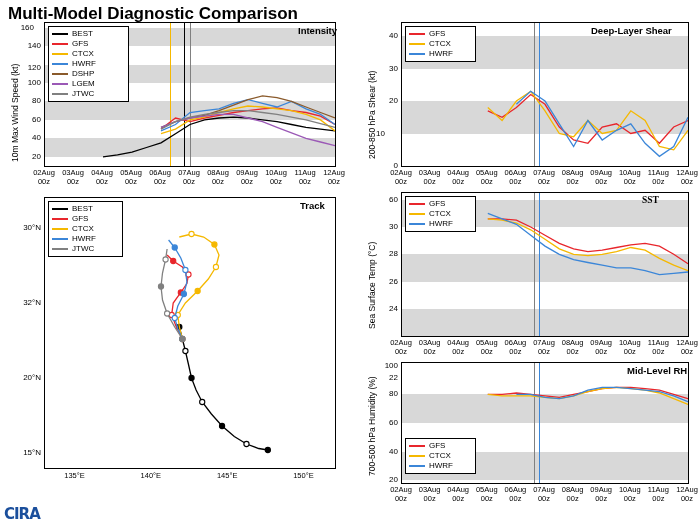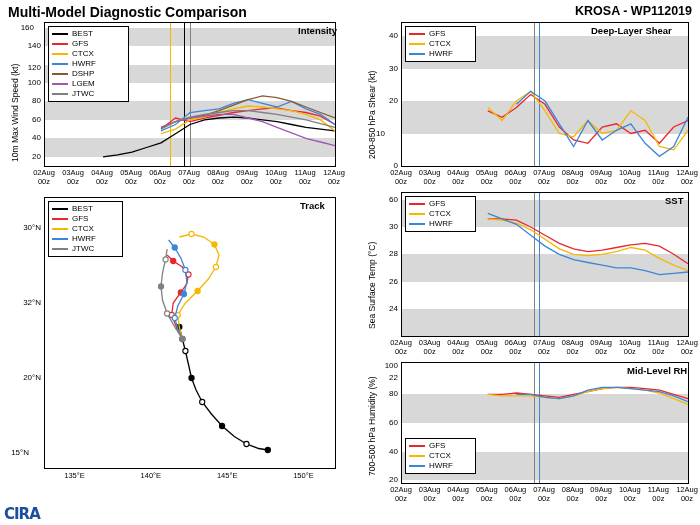--- a/index.html
+++ b/index.html
@@ -1,19 +1,19 @@
 <!DOCTYPE html>
 <html><head>
 <meta charset="utf-8">
 <style>
   html,body{margin:0;padding:0;}
   body{width:700px;height:525px;background:#ffffff;font-family:"Liberation Sans",sans-serif;overflow:hidden;position:relative;}
   .root{position:relative;width:700px;height:525px;}
 
-  .title-left{position:absolute;left:8px;top:4px;font-size:14px;font-weight:bold;color:#000;}
+  .title-left{position:absolute;left:8px;top:4px;font-size:17px;font-weight:bold;color:#000;}
   .title-right{position:absolute;right:8px;top:4px;font-size:12.5px;font-weight:bold;color:#000;}
 
   .panel{position:absolute;box-sizing:border-box;}
   .plotbox{position:absolute;box-sizing:border-box;border:1px solid #000;background:#fff;overflow:hidden;}
   .band{position:absolute;left:0;right:0;background:#d8d8d8;}
   .panel-label{position:absolute;font-size:9.5px;font-weight:bold;color:#000;}
 
   .legend{position:absolute;background:#ffffff;border:1px solid #000;padding:2px 4px 2px 3px;}
   .legend .row{display:flex;align-items:center;height:10px;}
   .legend .sw{width:16px;height:0;border-top:2px solid #000;margin-right:4px;}
@@ -26,21 +26,20 @@
   .vline{position:absolute;top:0;bottom:0;width:1px;}
   .logo{position:absolute;left:4px;bottom:2px;font-size:15px;font-weight:bold;color:#1b4f9c;font-family:"DejaVu Sans",sans-serif;letter-spacing:-1px;}
   svg{display:block;}
 </style>
 </head>
 <body>
 
 <div class="root">
 
   <div class="title-left">Multi-Model Diagnostic Comparison</div>
-  <div class="title-right">KROSA - WP112019</div>
 
   <div class="panel" style="left:0;top:20px;width:345px;height:170px;">
 
     <div class="plotbox" id="box-intensity" style="left:44px;top:2px;width:292px;height:145px;">
         <div class="band" style="top: 115.323px; height: 18.4516px;"></div>
         <div class="band" style="top: 78.4194px; height: 18.4516px;"></div>
         <div class="band" style="top: 41.5161px; height: 18.4516px;"></div>
         <div class="band" style="top: 4.6129px; height: 18.4516px;"></div>
         <div class="vline" style="left: 124.7px; background: rgb(245, 184, 0);"></div>
         <div class="vline" style="left: 139.2px; background: rgb(0, 0, 0);"></div>
@@ -161,21 +160,21 @@
         </div>
       <div class="row">
           <span class="sw" style="border-color:#3b86d8"></span>
           <span class="lb">HWRF</span>
         </div>
       <div class="row">
           <span class="sw" style="border-color:#808080"></span>
           <span class="lb">JTWC</span>
         </div>
     </div>
-  <div class="ytick" style="left: 0; width: 29px; top: 257px;">15°N</div>
+  <div class="ytick" style="left: 12px; width: 29px; top: 257px;">15°N</div>
       <div class="ytick" style="left: 12px; width: 29px; top: 182px;">20°N</div>
       <div class="ytick" style="left: 12px; width: 29px; top: 107px;">32°N</div>
       <div class="ytick" style="left: 12px; width: 29px; top: 32px;">30°N</div>
       <div class="xtick" style="left: 54.5263px; width: 40px; top: 276px;">135°E</div>
       <div class="xtick" style="left: 130.842px; width: 40px; top: 276px;">140°E</div>
       <div class="xtick" style="left: 207.158px; width: 40px; top: 276px;">145°E</div>
       <div class="xtick" style="left: 283.474px; width: 40px; top: 276px;">150°E</div>
     </div>
 
   <div class="panel" style="left:355px;top:20px;width:345px;height:170px;">
@@ -232,21 +231,21 @@
         <div class="band" style="top: 61.2857px; height: 27.2381px;"></div>
         <div class="band" style="top: 6.80952px; height: 27.2381px;"></div>
         <div class="vline" style="left: 131.56px; background: rgb(128, 128, 128);"></div>
         <div class="vline" style="left: 137.28px; background: rgb(59, 134, 216);"></div>
         <svg width="286" height="143" viewBox="0 0 286 143" style="position: absolute; left: 0px; top: 0px;">
           <path d="M85.8 25.9 L100.1 25.9 L114.4 27.2 L128.7 34.0 L143.0 42.2 L157.3 50.4 L171.6 55.8 L185.9 58.6 L200.2 57.2 L214.5 54.5 L228.8 51.8 L243.1 50.4 L257.4 53.1 L271.7 61.3 L286.0 70.8 " fill="none" stroke="#e8262c" stroke-width="1.3"></path>
           <path d="M85.8 25.9 L100.1 27.2 L114.4 30.0 L128.7 36.8 L143.0 46.3 L157.3 55.8 L171.6 61.3 L185.9 62.6 L200.2 61.3 L214.5 58.6 L228.8 54.5 L243.1 57.2 L257.4 65.4 L271.7 72.2 L286.0 77.6 " fill="none" stroke="#f5b800" stroke-width="1.3"></path>
           <path d="M85.8 20.4 L100.1 25.9 L114.4 31.3 L128.7 42.2 L143.0 53.1 L157.3 61.3 L171.6 66.7 L185.9 69.5 L200.2 72.2 L214.5 74.9 L228.8 74.9 L243.1 77.6 L257.4 81.7 L271.7 80.4 L286.0 79.0 " fill="none" stroke="#3b86d8" stroke-width="1.3"></path>
         </svg>
       </div>
-      <div class="panel-label" style="left:310px;top:5px;">SST</div>
+      <div class="panel-label" style="left:287px;top:5px;font-family:Liberation Serif, serif;">SST</div>
     <div class="legend" style="left:50px;top:6px;width:62px;">
       <div class="row">
           <span class="sw" style="border-color:#e8262c"></span>
           <span class="lb">GFS</span>
         </div>
       <div class="row">
           <span class="sw" style="border-color:#f5b800"></span>
           <span class="lb">CTCX</span>
         </div>
       <div class="row">

